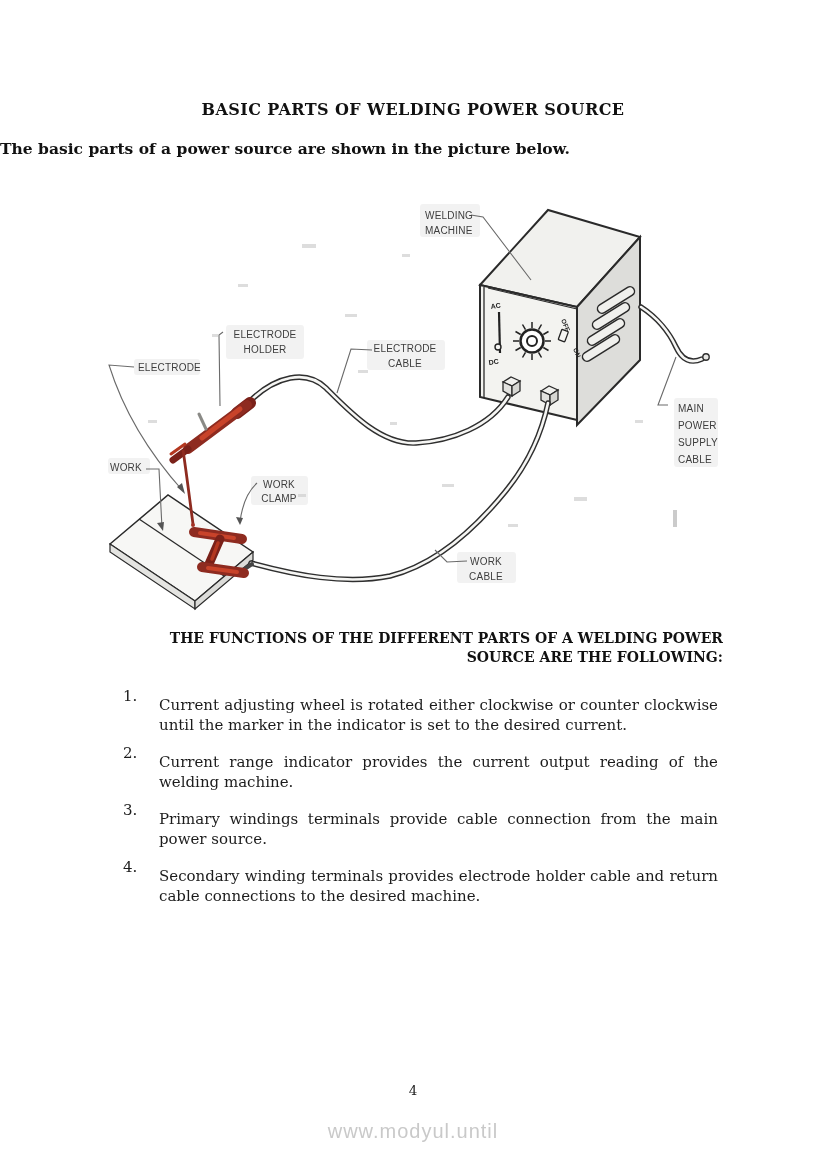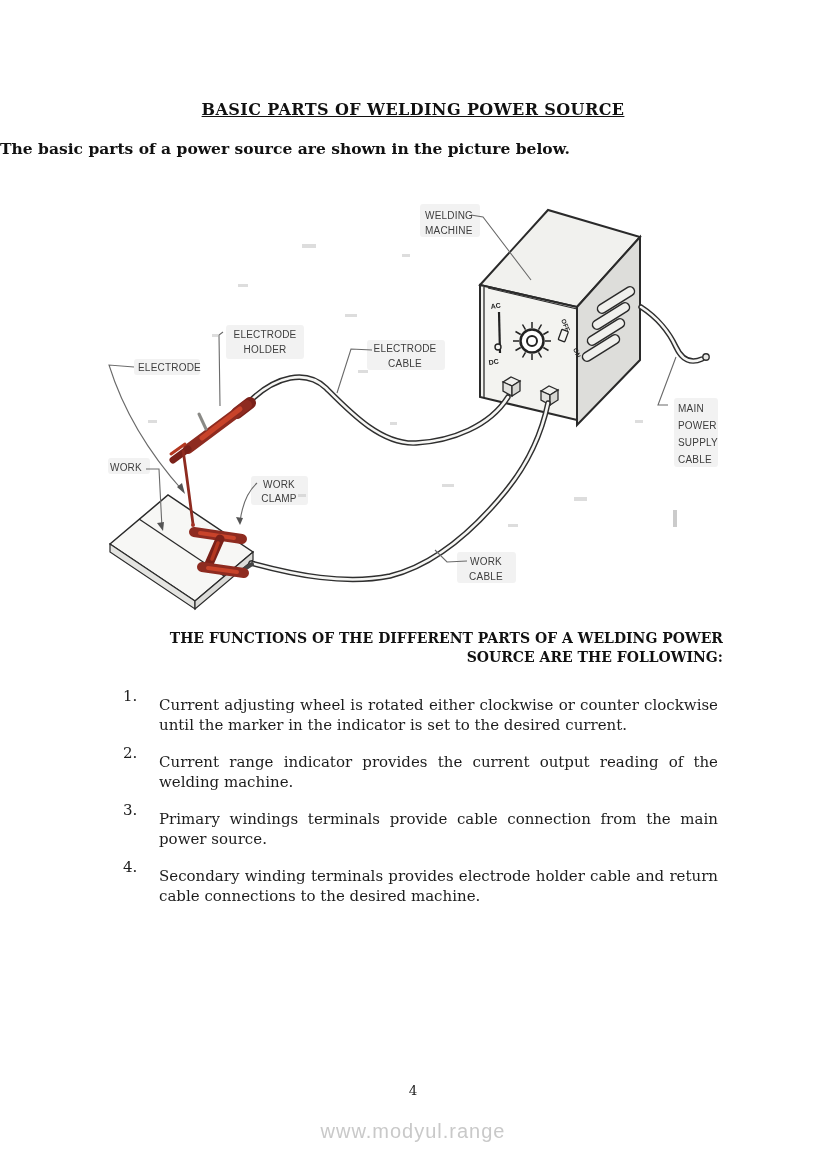--- a/index.html
+++ b/index.html
@@ -1,20 +1,20 @@
 <!DOCTYPE html>
 <html><head>
 <meta charset="utf-8">
 <style>
   html,body{margin:0;padding:0;background:#ffffff;}
   .page{position:relative;width:826px;height:1169px;background:#ffffff;overflow:hidden;
         font-family:"DejaVu Serif", serif;color:#1c1c1c;}
   .title{position:absolute;top:100px;left:0;width:826px;text-align:center;
          font-size:16px;font-weight:bold;letter-spacing:.4px;
-         text-decoration:underline;color:#111;}
+         color:#111;}
   .subtitle{position:absolute;top:139px;left:0;width:826px;text-align:left;
             font-size:15.5px;font-weight:bold;color:#111;}
   .figure{position:absolute;top:192px;left:90px;width:640px;height:420px;}
   .functions-heading{position:absolute;top:629px;left:103px;width:620px;text-align:right;
             font-size:14px;font-weight:bold;line-height:19px;color:#111;}
   .list{position:absolute;top:687px;left:123px;width:604px;font-size:15px;line-height:19.5px;}
   .list-item{display:flex;margin:0;}
   .list-num{flex:0 0 27px;}
   .list-text{flex:1;margin:9px;text-align:justify;}
   .page-number{position:absolute;top:1082px;left:0;width:826px;text-align:center;
@@ -235,15 +235,15 @@
       <span class="list-num">3.</span>
       <p class="list-text">Primary windings terminals provide cable connection from the main power source.</p>
     </div>
     <div class="list-item">
       <span class="list-num">4.</span>
       <p class="list-text">Secondary winding terminals provides electrode holder cable and return cable connections to the desired machine.</p>
     </div>
   </div>
 
   <div class="page-number">4</div>
-  <div class="watermark">www.modyul.range</div>
+  <div class="watermark">www.modyul.until</div>
 
 </div>
 
 </body></html>

